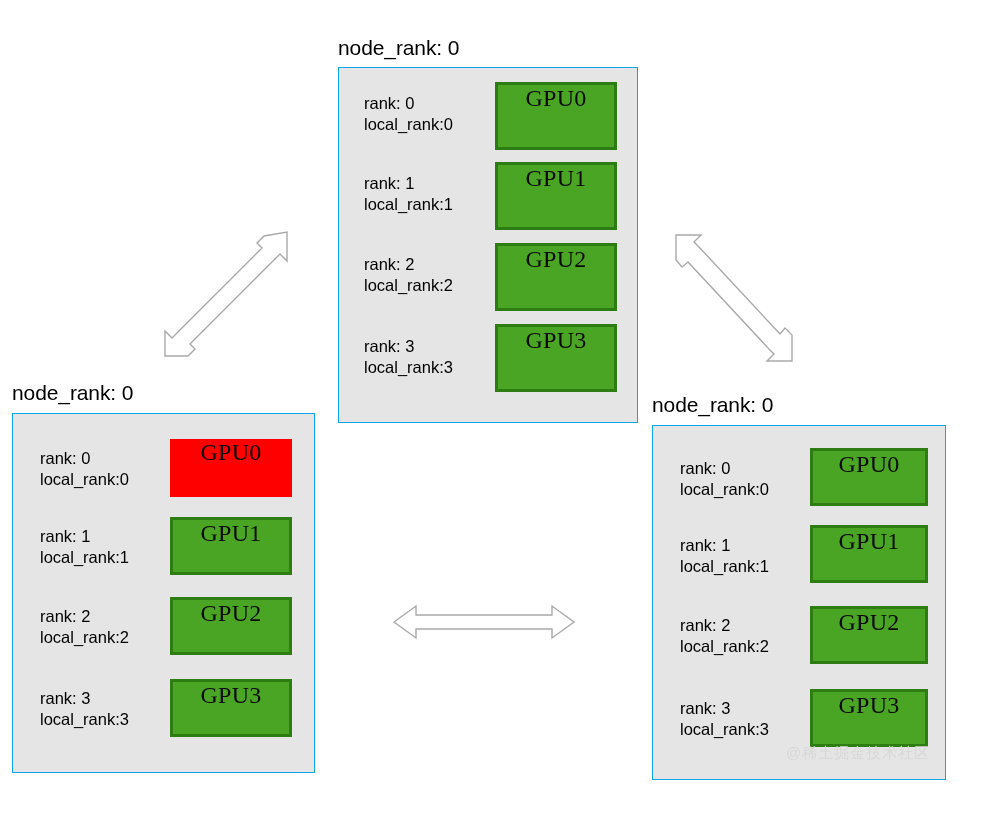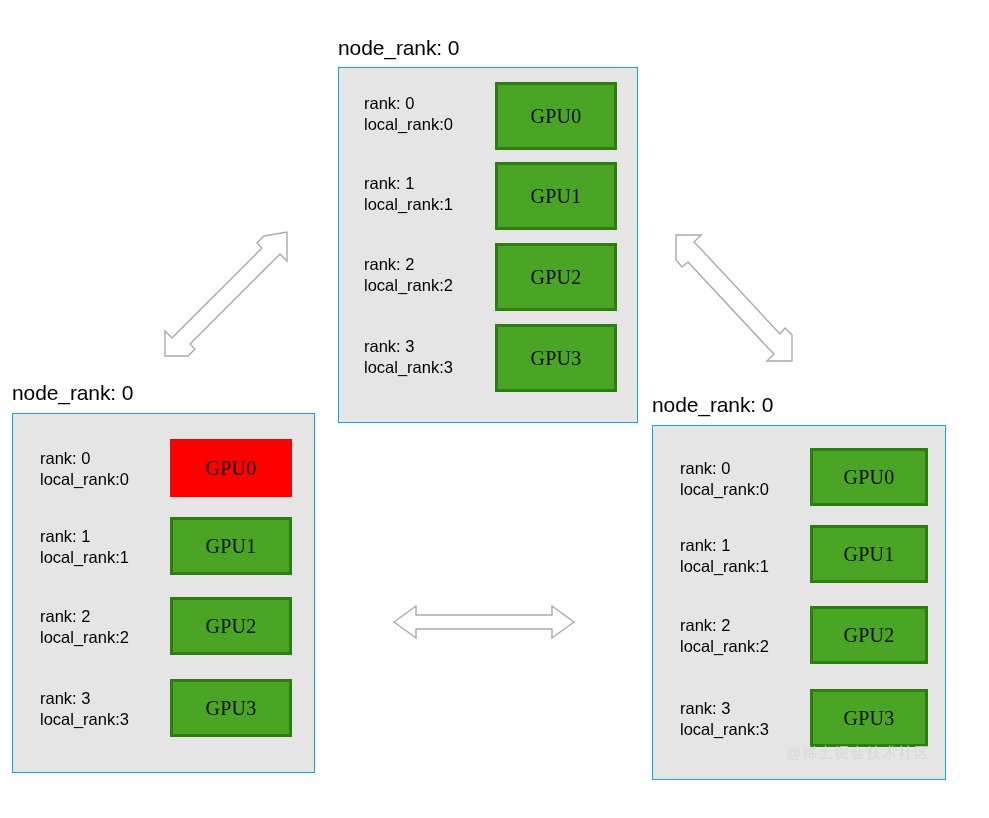--- a/index.html
+++ b/index.html
@@ -44,24 +44,24 @@
     position: absolute;
     font-size: 16.5px;
     line-height: 21px;
     color: #000000;
     white-space: pre-line;
   }
   .gpu-chip {
     position: absolute;
     box-sizing: border-box;
     display: flex;
-    align-items: center;
+    align-items: flex-start;
     justify-content: center;
     font-family: "Liberation Serif", serif;
-    font-size: 20px;
+    font-size: 24px;
     color: #0a0a0a;
     letter-spacing: 0.3px;
   }
   .gpu-chip.green {
     background: #4aa524;
     border: 3px solid #2e7d12;
   }
   .gpu-chip.red {
     background: #ff0000;
     border: 0 solid transparent;

